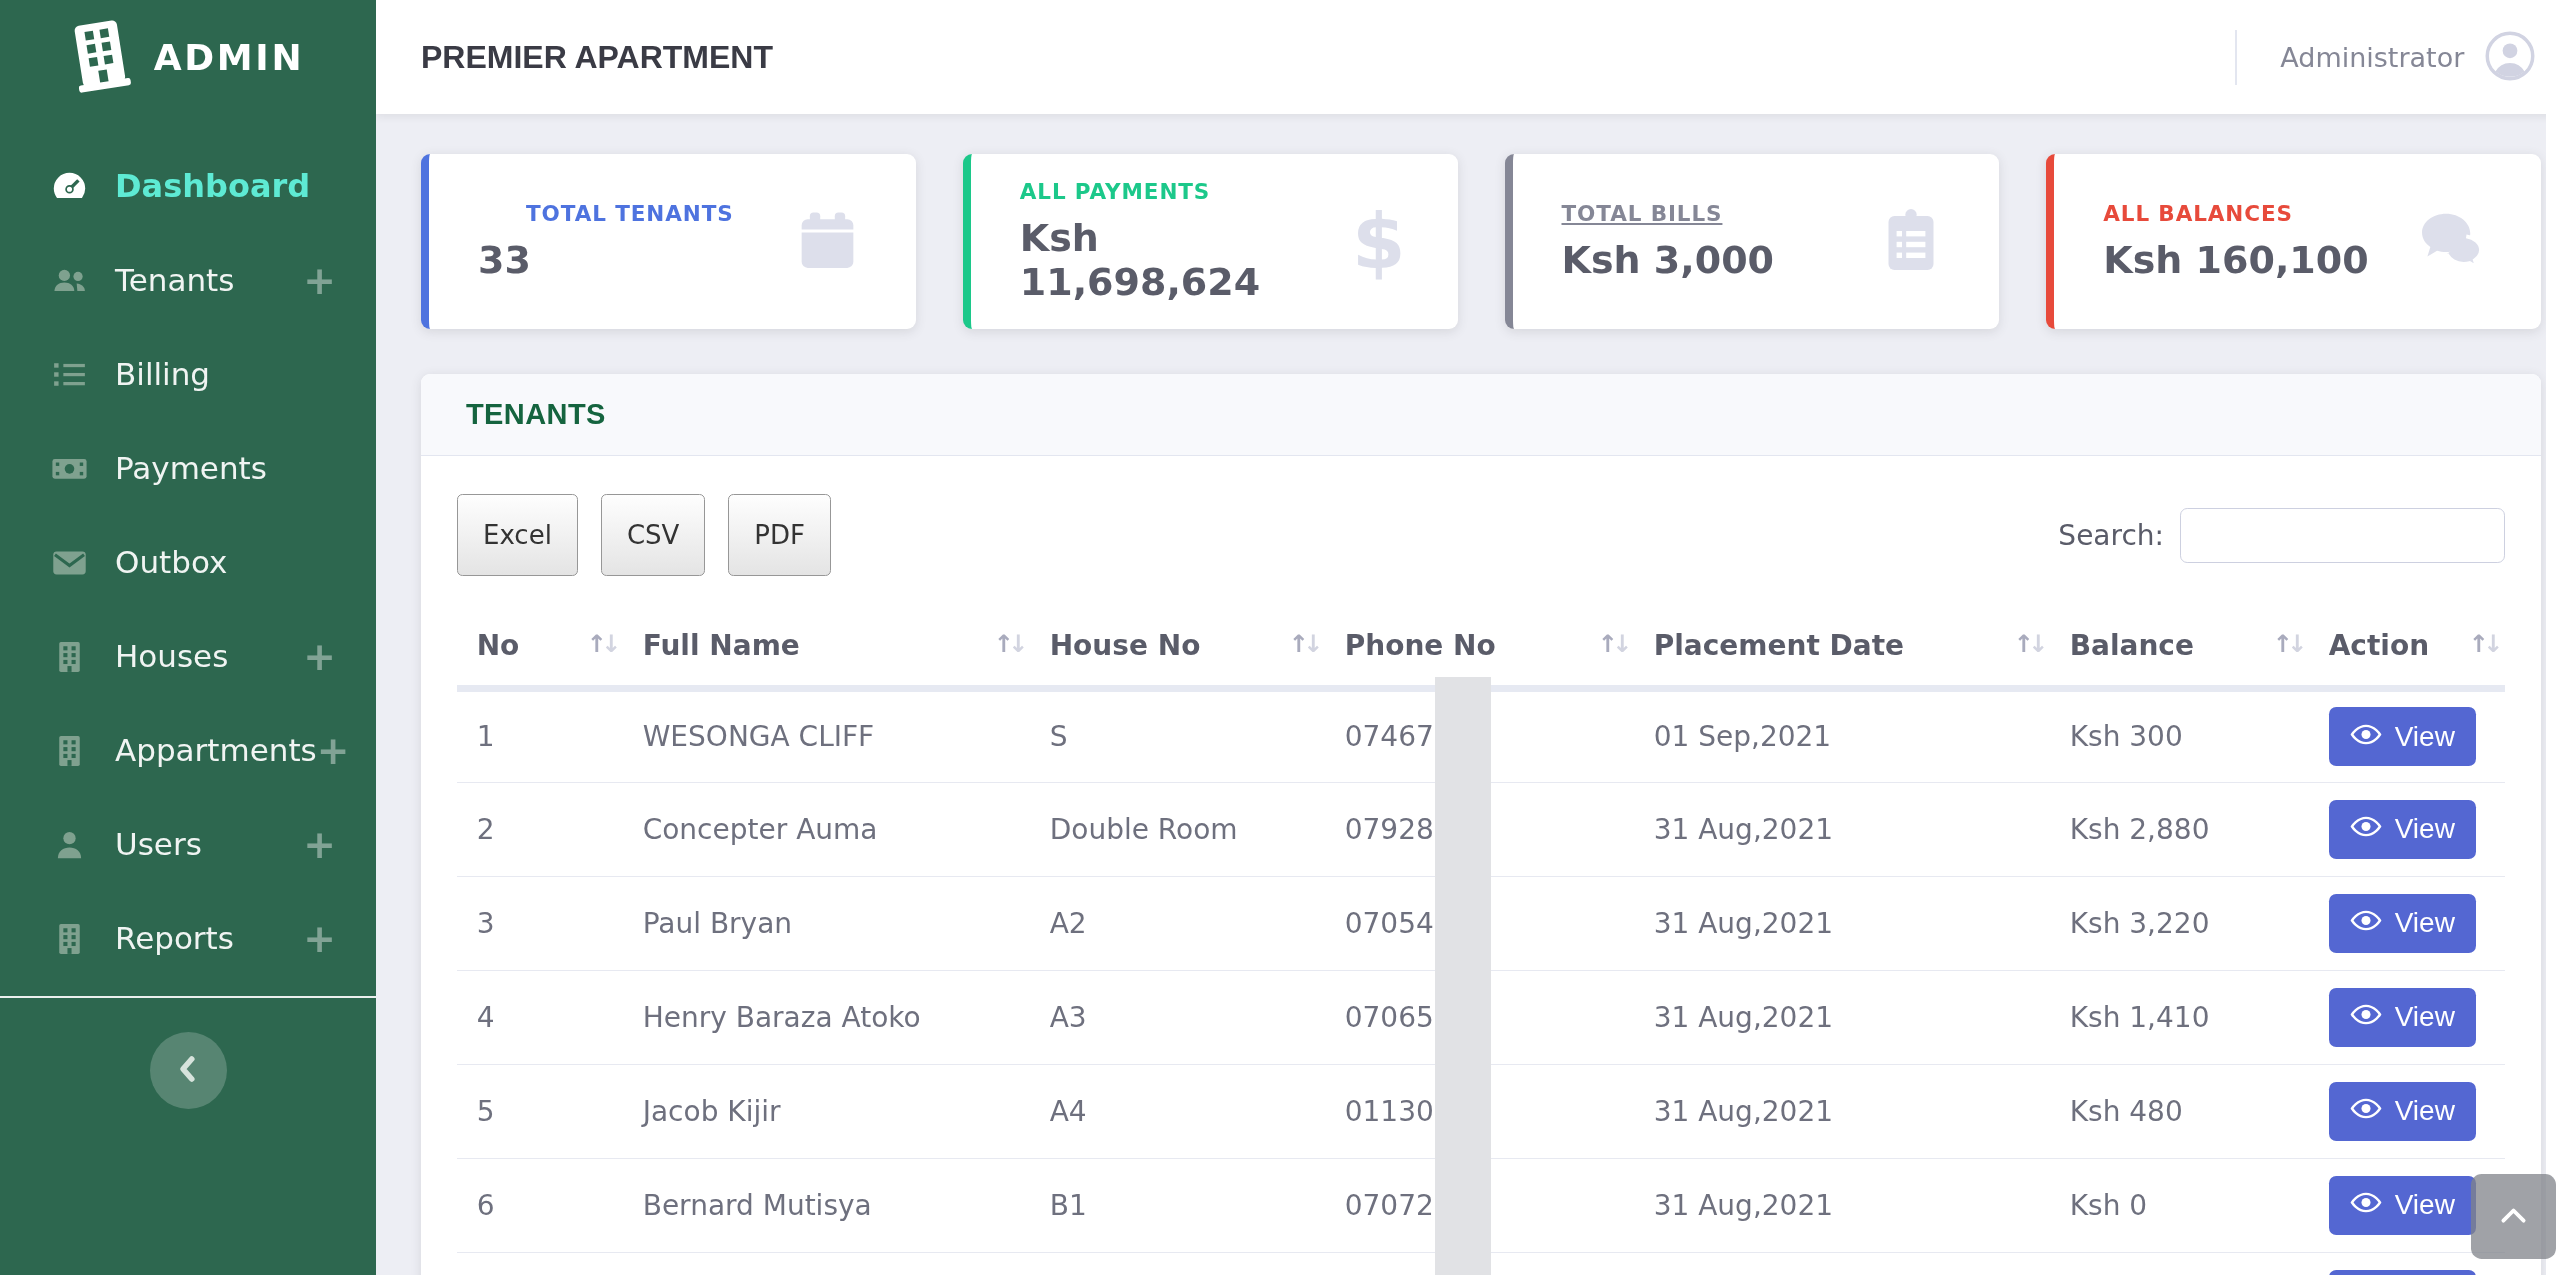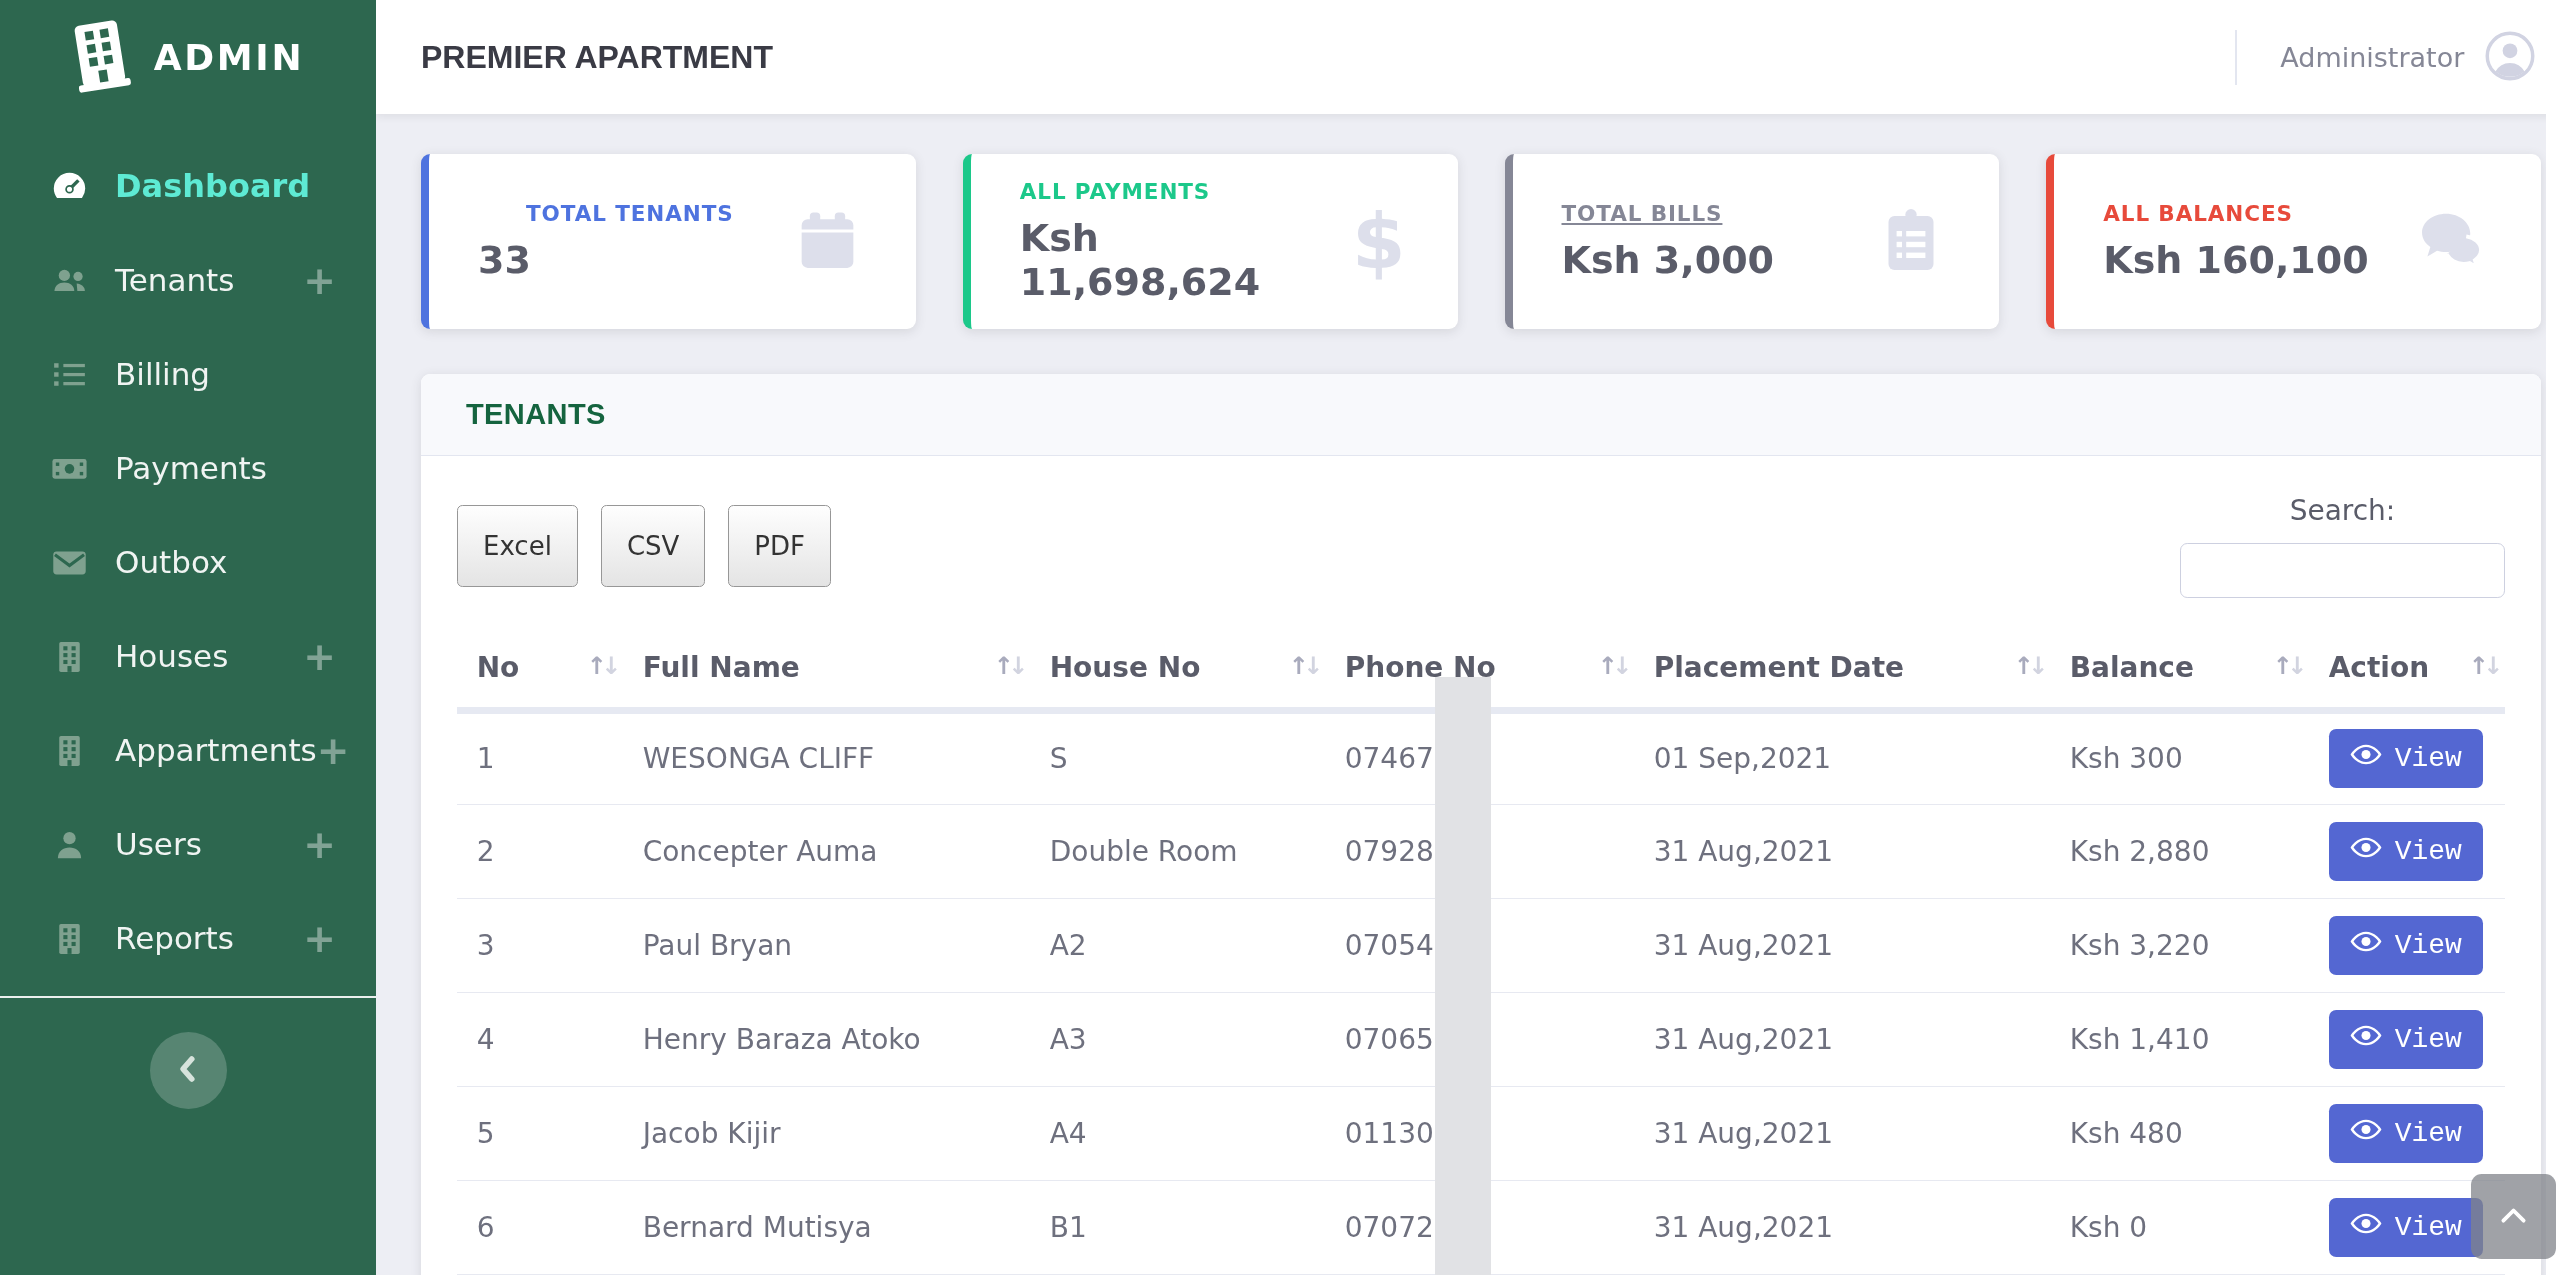--- a/index.html
+++ b/index.html
@@ -101,21 +101,21 @@
   .panel-body { padding:38px 36px 0 36px; }
 
   .table-toolbar { display:flex; align-items:center; justify-content:space-between; }
   .export-group { display:flex; gap:23px; }
   .export-btn {
     font-family:"DejaVu Sans", sans-serif; font-size:26px; color:#333;
     background:linear-gradient(#fefefe,#e4e4e4);
     border:0.9px solid #979797; border-radius:5.4px; padding:0 25px; height:82px;
     display:flex; align-items:center; cursor:pointer;
   }
-  .search-wrap { display:flex; align-items:center; gap:16px;flex-direction:column; }
+  .search-wrap { display:flex; align-items:center; gap:16px; }
   .search-label { font-size:28px; color:#5a5c69; }
   .search-input {
     width:325px; height:55px; border:1.8px solid #cdd0e0; border-radius:7.2px;
     font-size:27px; padding:0 16px; color:#5a5c69; outline:none; background:#fff;
   }
 
   
   table.tenants { width:100%; border-collapse:collapse; margin-top:30px; }
   table.tenants th {
     text-align:left; font-size:28px; font-weight:bold; color:#5a5c69;
@@ -128,21 +128,21 @@
   }
   .sort-up { color:#a9abbd; } .sort-down { color:#d2d4e0; }
   table.tenants td {
     font-size:28px; color:#6e707e; height:94px;
     border-bottom:1.8px solid #e7e9f1; padding:0 0 0 19.7px; white-space:nowrap;
   }
   .view-btn {
     display:inline-flex; align-items:center; gap:12.5px;
     background:#5467d2; border:none; border-radius:7.2px;
     padding:0 21.5px; height:59px; cursor:pointer;
-    font-family:Liberation Mono, monospace; font-size:28px; color:#fff;
+    font-family:Liberation Sans, sans-serif; font-size:28px; color:#fff;
   }
 
   
   .phone-scrollbar {
     position:absolute; left:1435px; top:677px; width:56px; height:598px;
     background:#e1e2e5; z-index:5; cursor:grab;
   }
   .scroll-track {
     position:absolute; right:0; top:114px; width:30px; bottom:0; background:#fff;
     z-index:4;

